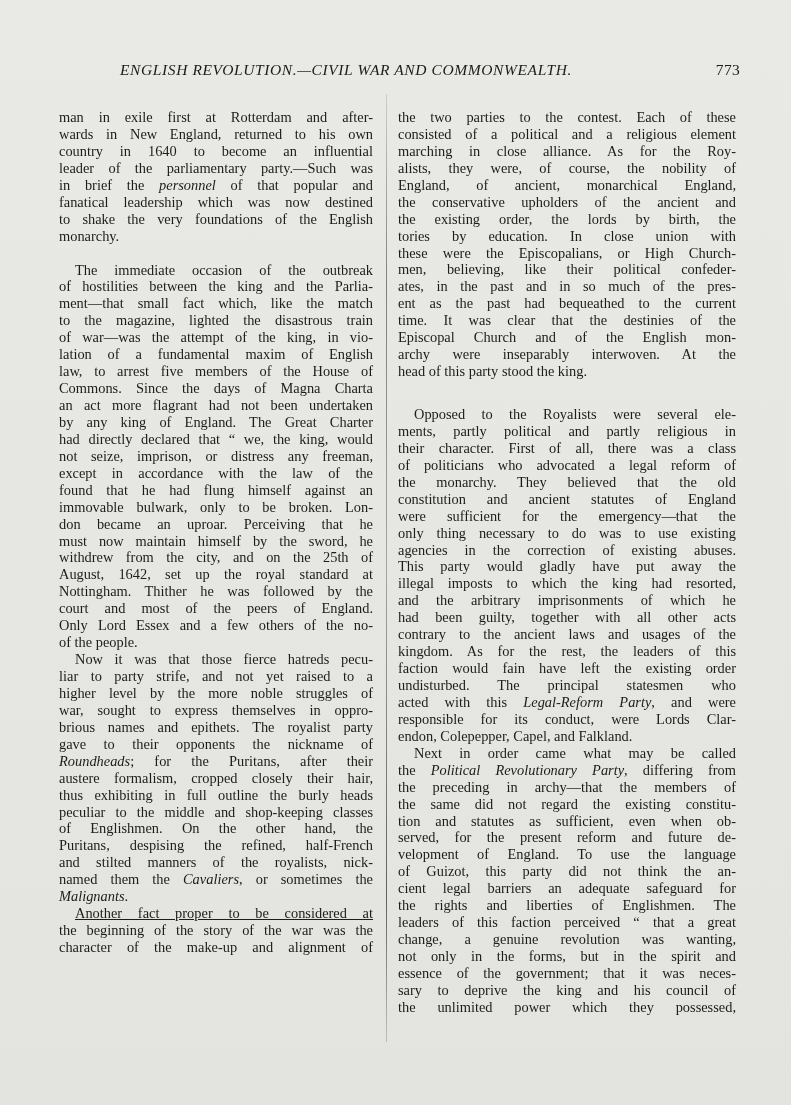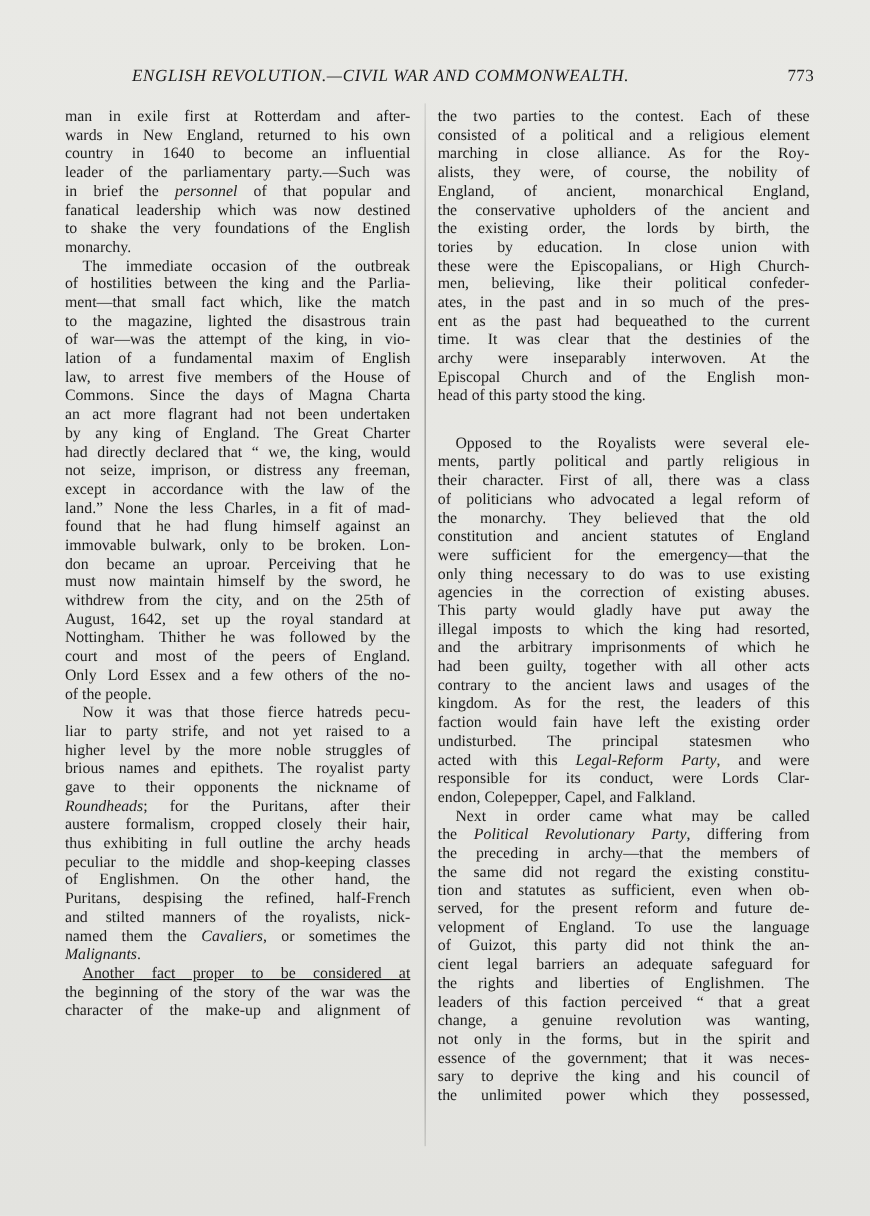--- a/index.html
+++ b/index.html
@@ -15,21 +15,21 @@
     background: linear-gradient(180deg, #e9e9e5 0%, #e6e6e2 50%, #e3e3df 100%);
   }
   .running-head {
     position: absolute; top: 61px; left: 120px; width: 620px; height: 20px;
     font-size: 15.5px; font-style: italic; letter-spacing: 0.6px;
     white-space: nowrap;
   }
   .running-head .title { position: absolute; left: 0; top: 0; }
   .running-head .pageno { position: absolute; right: 0; top: 0; font-style: normal; letter-spacing: 0.3px; }
   .col {
-    position: absolute; top: 98px;
+    position: absolute; top: 109px;
     font-size: 14.4px; line-height: 16.95px;
     text-align: justify; hyphens: none;
   }
   .col.left { left: 59px; width: 314px; }
   .col.right { left: 398px; width: 338px; }
   .line { display: block; text-align: justify; text-align-last: justify; white-space: nowrap; height: 16.95px; overflow: visible; }
   .line.last { text-align-last: left; }
   .divider {
     position: absolute; left: 386px; top: 94px; width: 1px; height: 948px;
     background: linear-gradient(180deg, rgba(40,40,40,0.15) 0%, rgba(40,40,40,0.55) 20%, rgba(40,40,40,0.35) 50%, rgba(40,40,40,0.7) 85%, rgba(40,40,40,0.2) 100%);
@@ -47,52 +47,52 @@
 
   <div class="col left" id="col-left">
       <span class="line">man in exile first at Rotterdam and after-</span>
       <span class="line">wards in New England, returned to his own</span>
       <span class="line">country in 1640 to become an influential</span>
       <span class="line">leader of the parliamentary party.—Such was</span>
       <span class="line">in brief the <em>personnel</em> of that popular and</span>
       <span class="line">fanatical leadership which was now destined</span>
       <span class="line">to shake the very foundations of the English</span>
       <span class="line last">monarchy.</span>
-      <span class="line" style="padding-left: 16px;">The immediate occasion of the outbreak</span>
+      <span class="line" style="padding-left: 16px; margin-top: 17px;">The immediate occasion of the outbreak</span>
       <span class="line">of hostilities between the king and the Parlia-</span>
       <span class="line">ment—that small fact which, like the match</span>
       <span class="line">to the magazine, lighted the disastrous train</span>
       <span class="line">of war—was the attempt of the king, in vio-</span>
       <span class="line">lation of a fundamental maxim of English</span>
       <span class="line">law, to arrest five members of the House of</span>
       <span class="line">Commons. Since the days of Magna Charta</span>
       <span class="line">an act more flagrant had not been undertaken</span>
       <span class="line">by any king of England. The Great Charter</span>
       <span class="line">had directly declared that “ we, the king, would</span>
       <span class="line">not seize, imprison, or distress any freeman,</span>
       <span class="line">except in accordance with the law of the</span>
-      <span class="line">land.” None the less Charles, in a fit of mad-</span>
       <span class="line">found that he had flung himself against an</span>
       <span class="line">immovable bulwark, only to be broken. Lon-</span>
       <span class="line">don became an uproar. Perceiving that he</span>
       <span class="line">must now maintain himself by the sword, he</span>
       <span class="line">withdrew from the city, and on the 25th of</span>
       <span class="line">August, 1642, set up the royal standard at</span>
       <span class="line">Nottingham. Thither he was followed by the</span>
       <span class="line">court and most of the peers of England.</span>
       <span class="line">Only Lord Essex and a few others of the no-</span>
       <span class="line last">of the people.</span>
       <span class="line" style="padding-left: 16px;">Now it was that those fierce hatreds pecu-</span>
       <span class="line">liar to party strife, and not yet raised to a</span>
       <span class="line">higher level by the more noble struggles of</span>
+      <span class="line">war, sought to express themselves in oppro-</span>
       <span class="line">brious names and epithets. The royalist party</span>
       <span class="line">gave to their opponents the nickname of</span>
       <span class="line"><em>Roundheads</em>; for the Puritans, after their</span>
       <span class="line">austere formalism, cropped closely their hair,</span>
-      <span class="line">thus exhibiting in full outline the archy heads</span>
+      <span class="line">thus exhibiting in full outline the burly heads</span>
       <span class="line">peculiar to the middle and shop-keeping classes</span>
       <span class="line">of Englishmen. On the other hand, the</span>
       <span class="line">Puritans, despising the refined, half-French</span>
       <span class="line">and stilted manners of the royalists, nick-</span>
       <span class="line">named them the <em>Cavaliers</em>, or sometimes the</span>
       <span class="line last"><em>Malignants</em>.</span>
       <span class="line" style="padding-left: 16px; text-decoration: underline;">Another fact proper to be considered at</span>
       <span class="line">the beginning of the story of the war was the</span>
       <span class="line">character of the make-up and alignment of</span>
     </div>
@@ -104,22 +104,22 @@
       <span class="line">alists, they were, of course, the nobility of</span>
       <span class="line">England, of ancient, monarchical England,</span>
       <span class="line">the conservative upholders of the ancient and</span>
       <span class="line">the existing order, the lords by birth, the</span>
       <span class="line">tories by education. In close union with</span>
       <span class="line">these were the Episcopalians, or High Church-</span>
       <span class="line">men, believing, like their political confeder-</span>
       <span class="line">ates, in the past and in so much of the pres-</span>
       <span class="line">ent as the past had bequeathed to the current</span>
       <span class="line">time. It was clear that the destinies of the</span>
+      <span class="line">Episcopal Church and of the English mon-</span>
       <span class="line">archy were inseparably interwoven. At the</span>
-      <span class="line">Episcopal Church and of the English mon-</span>
       <span class="line last">head of this party stood the king.</span>
       <span class="line" style="padding-left: 16px; margin-top: 26px;">Opposed to the Royalists were several ele-</span>
       <span class="line">ments, partly political and partly religious in</span>
       <span class="line">their character. First of all, there was a class</span>
       <span class="line">of politicians who advocated a legal reform of</span>
       <span class="line">the monarchy. They believed that the old</span>
       <span class="line">constitution and ancient statutes of England</span>
       <span class="line">were sufficient for the emergency—that the</span>
       <span class="line">only thing necessary to do was to use existing</span>
       <span class="line">agencies in the correction of existing abuses.</span>

